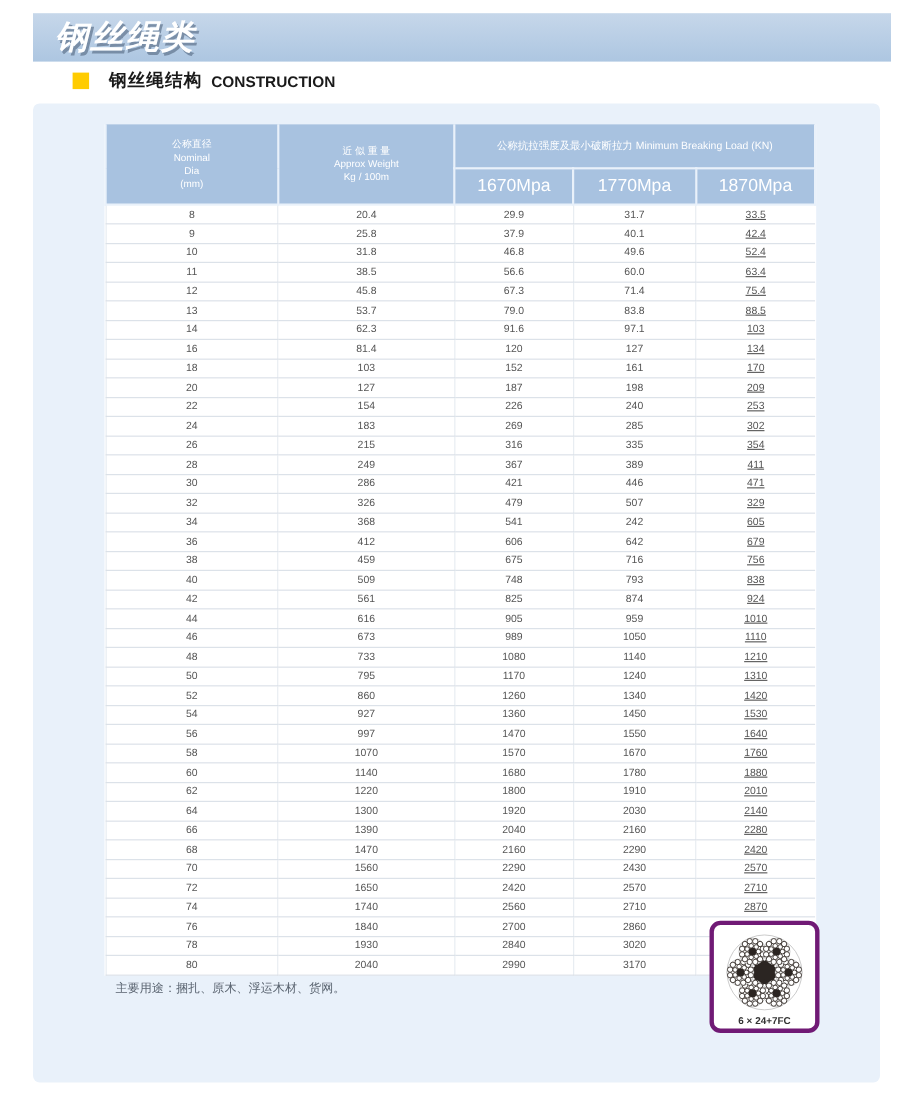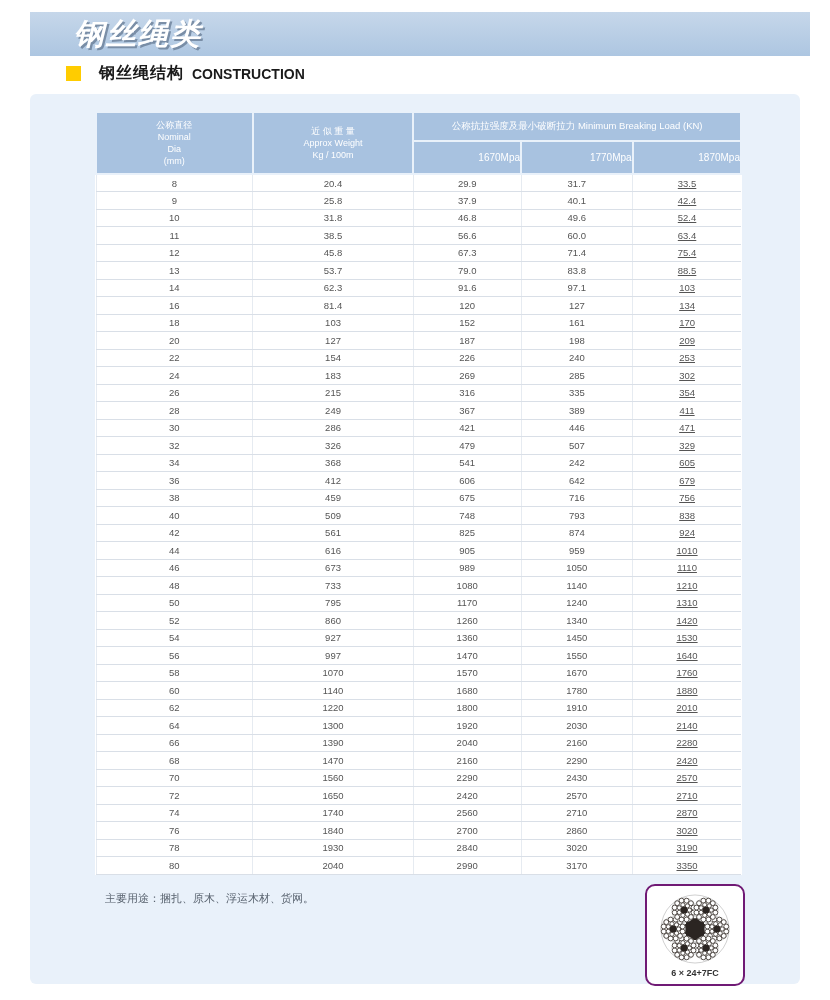--- a/index.html
+++ b/index.html
@@ -3,56 +3,56 @@
 <meta charset="utf-8">
 <style>
   * { margin:0; padding:0; box-sizing:border-box; }
   html,body { width:830px; height:1000px; background:#ffffff;
     font-family:"Liberation Sans", sans-serif; }
   .page { position:relative; width:830px; height:1000px; background:#fff; overflow:hidden; }
 
   
   .banner { position:absolute; left:30px; top:12px; width:780px; height:44px;
     background:linear-gradient(#c6d7ea, #adc6e1);
-    display:flex; align-items:center; padding-left:44px; }
+    display:flex; align-items:center; padding-left:20px; }
   .banner .zh { font-size:30px; font-weight:bold; color:#ffffff; letter-spacing:2px;
     text-shadow:2px 2px 0 rgba(100,120,145,.75); font-style:italic; }
   .banner .en { font-size:19px; font-weight:bold; color:#ffffff; margin-left:14px;
     letter-spacing:2px; text-shadow:2px 2px 0 rgba(100,120,145,.75); padding-top:8px; }
 
   
   .section { position:absolute; left:30px; top:63px; display:flex; align-items:center;margin-left:36px; }
   .bullet { width:15px; height:15px; background:#ffcc00; margin-right:18px; }
   .section .zh { font-size:16px; font-weight:bold; color:#1a1a1a; letter-spacing:1px; }
   .section .en { font-size:14px; font-weight:bold; color:#1a1a1a; margin-left:8px; }
 
   
   .panel { position:absolute; left:30px; top:94px; width:770px; height:890px;
     background:#e9f1fa; border-radius:6px; }
 
   
   table.data { position:absolute; left:95px; top:113px; width:647px;
     border-collapse:collapse; table-layout:fixed; background:#ffffff; }
   table.data th { background:#a8c2e0; color:#ffffff; font-weight:normal;
     border:2px solid #e9f1fa; border-top:none; vertical-align:middle; text-align:center; }
-  table.data th.grp { height:28px; font-size:9.5px; }
-  table.data th.sub { height:33px; font-size:10px;text-align:right; }
+  table.data th.grp { height:40px; font-size:9.5px; }
+  table.data th.sub { height:33px; font-size:16px; }
   table.data th.side { font-size:9px; line-height:12px; }
   table.data td { height:17.5px; font-size:9.5px; color:#555555; text-align:center;
     border-bottom:1px solid #d9dfe7; border-right:1px solid #e6ebf1; background:#ffffff;
     padding:0; }
   table.data td:last-child { border-right:none;text-decoration:underline; }
   table.data tr td:first-child { border-left:1px solid #e6ebf1; }
 
   
   .usage { position:absolute; left:105px; top:891px; font-size:11px; color:#5a6470; }
 
   
-  .rope-box { position:absolute; left:645px; top:884px; width:100px; height:102px;
-    background:#ffffff; border:2px solid #701a75; border-radius:10px;
+  .rope-box { position:absolute; left:645px; top:837px; width:100px; height:102px;
+    background:#ffffff; border:4px solid #701a75; border-radius:10px;
     display:flex; flex-direction:column; align-items:center; justify-content:flex-start;
     padding-top:3px; }
   .rope-label { font-size:9px; font-weight:bold; color:#333333; margin-top:-1px; }
 </style>
 </head>
 <body>
 
 <div class="page">
 
   <div class="banner">

